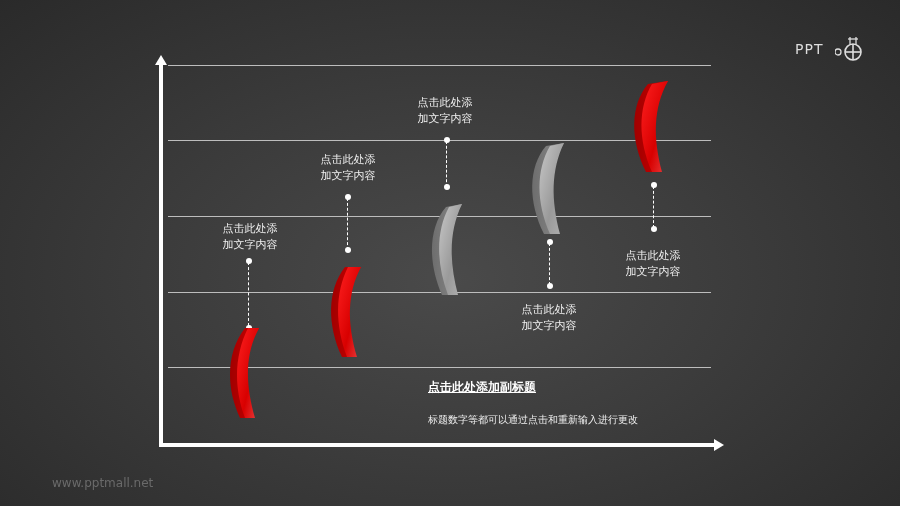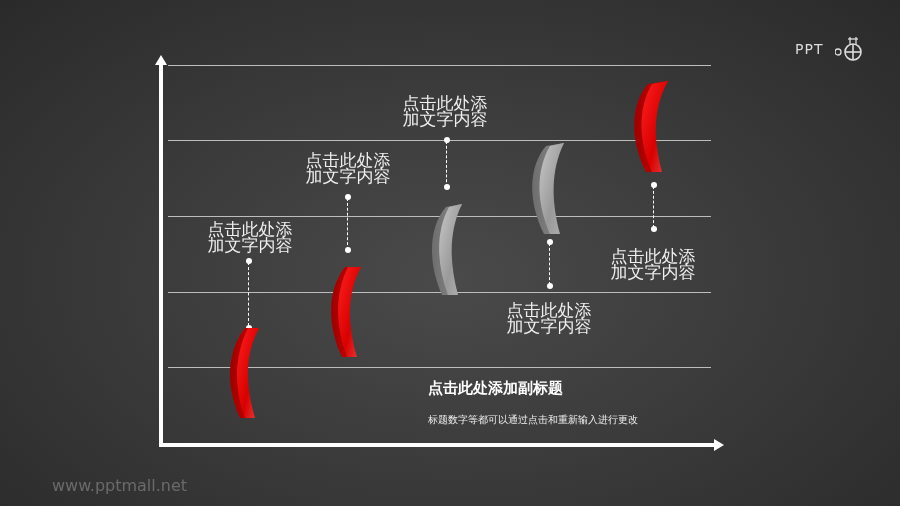--- a/index.html
+++ b/index.html
@@ -4,27 +4,27 @@
 <style>
   html,body{margin:0;padding:0;}
   body{width:900px;height:506px;overflow:hidden;
     background:radial-gradient(ellipse at 50% 55%, #4a4a4a 0%, #3c3c3c 45%, #2a2a2a 100%);
     font-family:"DejaVu Sans","Liberation Sans",sans-serif;position:relative;color:#fff;}
   .grid{position:absolute;left:168px;width:543px;height:1px;background:#bdbdbd;}
   .axis-y{position:absolute;left:159px;top:62px;width:4px;height:385px;background:#fff;}
   .axis-x{position:absolute;left:159px;top:443px;width:558px;height:4px;background:#fff;}
   .arrow-up{position:absolute;left:155px;top:55px;width:0;height:0;border-left:6px solid transparent;border-right:6px solid transparent;border-bottom:10px solid #fff;}
   .arrow-right{position:absolute;left:714px;top:439px;width:0;height:0;border-top:6px solid transparent;border-bottom:6px solid transparent;border-left:10px solid #fff;}
-  .label{position:absolute;width:90px;text-align:center;font-size:17px;line-height:16px;color:#f0f0f0;}
+  .label{position:absolute;width:90px;text-align:center;font-size:11px;line-height:16px;color:#f0f0f0;}
   .connector{position:absolute;width:0;border-left:1.5px dashed #fff;}
   .dot{position:absolute;width:6px;height:6px;border-radius:50%;background:#fff;}
   .shape{position:absolute;}
-  .subtitle{position:absolute;left:428px;top:379px;font-size:15px;font-weight:bold;color:#fff;}
+  .subtitle{position:absolute;left:428px;top:379px;font-size:12px;font-weight:bold;color:#fff;text-decoration:underline;}
   .desc{position:absolute;left:428px;top:413px;font-size:10px;color:#eee;}
-  .footer{position:absolute;left:52px;top:476px;font-size:16px;color:#6a6a6a;}
+  .footer{position:absolute;left:52px;top:476px;font-size:12px;color:#6a6a6a;}
   .logo{position:absolute;left:795px;top:36px;display:flex;align-items:center;gap:12px;}
   .logo-text{font-size:14px;color:#ddd;letter-spacing:1px;font-family:"DejaVu Sans",sans-serif;}
 </style>
 </head>
 <body>
 
 <div class="logo">
   <span class="logo-text">PPT</span>
   <svg width="28" height="26" viewBox="0 0 28 26">
     <circle cx="3" cy="16" r="3" fill="none" stroke="#ddd" stroke-width="1.3"></circle>

